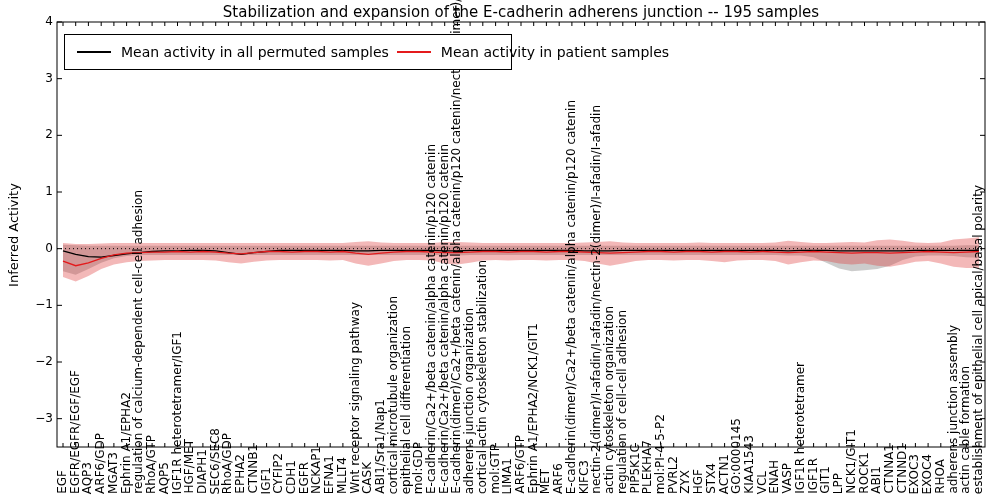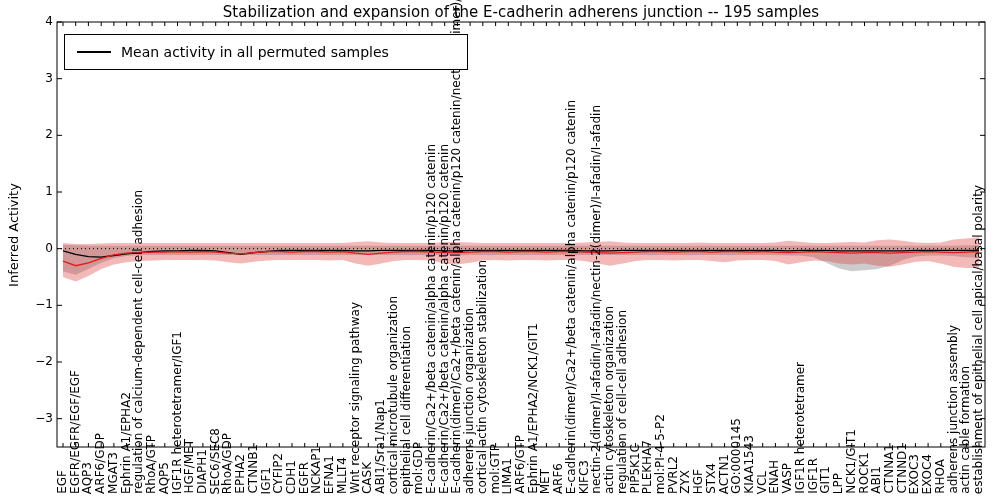--- a/index.html
+++ b/index.html
@@ -25,21 +25,21 @@
   .ytick-label {
     position: absolute; left: 23px; width: 30px;
     text-align: right; font-size: 12px;
   }
   .xtick-label {
     position: absolute; bottom: 6px;
     writing-mode: vertical-rl; transform: rotate(180deg);
     font-size: 12px; line-height: 13px; white-space: nowrap;
   }
   .legend {
-    position: absolute; left: 64px; top: 34px; width: 404px;
+    position: absolute; left: 64px; top: 34px; width: 448px;
     border: 1px solid #000; background: #fff;
     padding: 9px 12px; display: flex; flex-direction: row; gap: 8px;
     z-index: 5;
   }
   .legend-row { display: flex; align-items: center; gap: 10px; }
   .legend-swatch { width: 34px; height: 2px; flex: 0 0 auto; background: #000; }
   .legend-label { font-size: 14px; white-space: nowrap; }
 </style>
 </head>
 <body>
@@ -220,20 +220,24 @@
   <div class="chart-title">Stabilization and expansion of the E-cadherin adherens junction -- 195 samples</div>
 
   <div class="ylabel">Inferred Activity</div>
 
 
   <div class="legend">
     <div class="legend-row">
       <span class="legend-swatch" style="background: rgb(0, 0, 0);"></span>
       <span class="legend-label">Mean activity in all permuted samples</span>
     </div>
+    <div class="legend-row">
+      <span class="legend-swatch" style="background: rgb(228, 26, 28);"></span>
+      <span class="legend-label">Mean activity in patient samples</span>
+    </div>
   </div>
 
 <div class="ytick-label" style="top: 14px;">4</div>
     <div class="ytick-label" style="top: 70.6667px;">3</div>
     <div class="ytick-label" style="top: 127.333px;">2</div>
     <div class="ytick-label" style="top: 184px;">1</div>
     <div class="ytick-label" style="top: 240.667px;">0</div>
     <div class="ytick-label" style="top: 297.333px;">−1</div>
     <div class="ytick-label" style="top: 354px;">−2</div>
     <div class="ytick-label" style="top: 410.667px;">−3</div>

